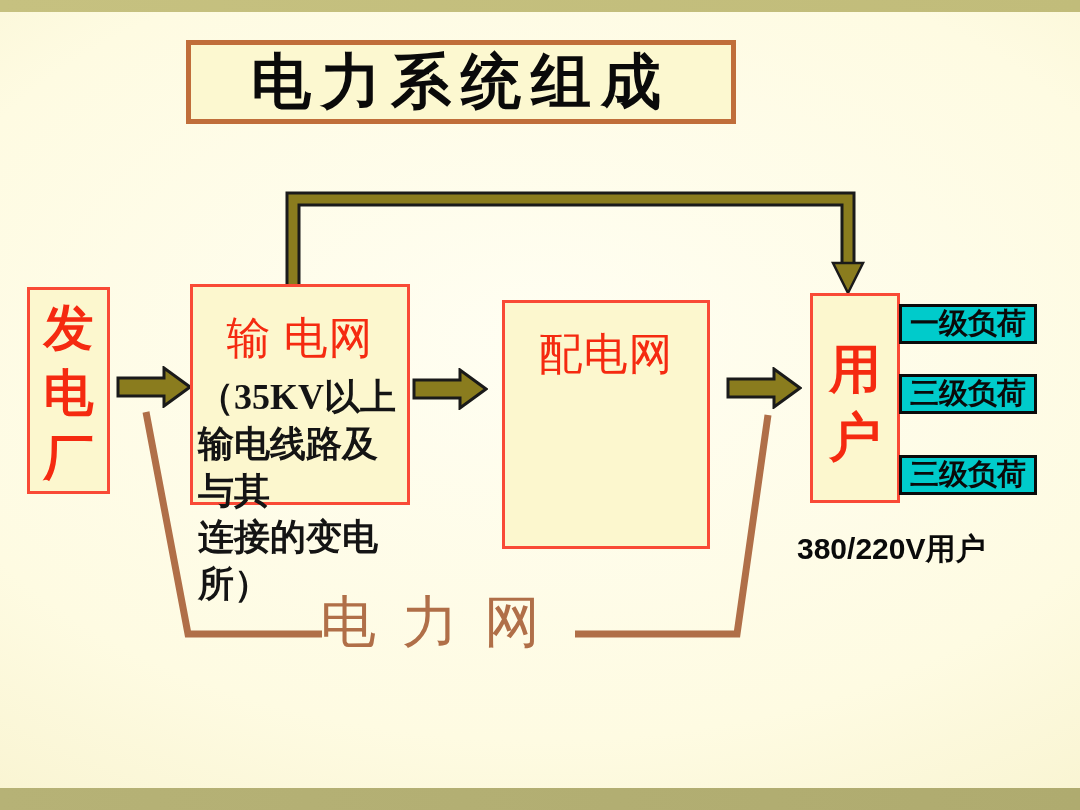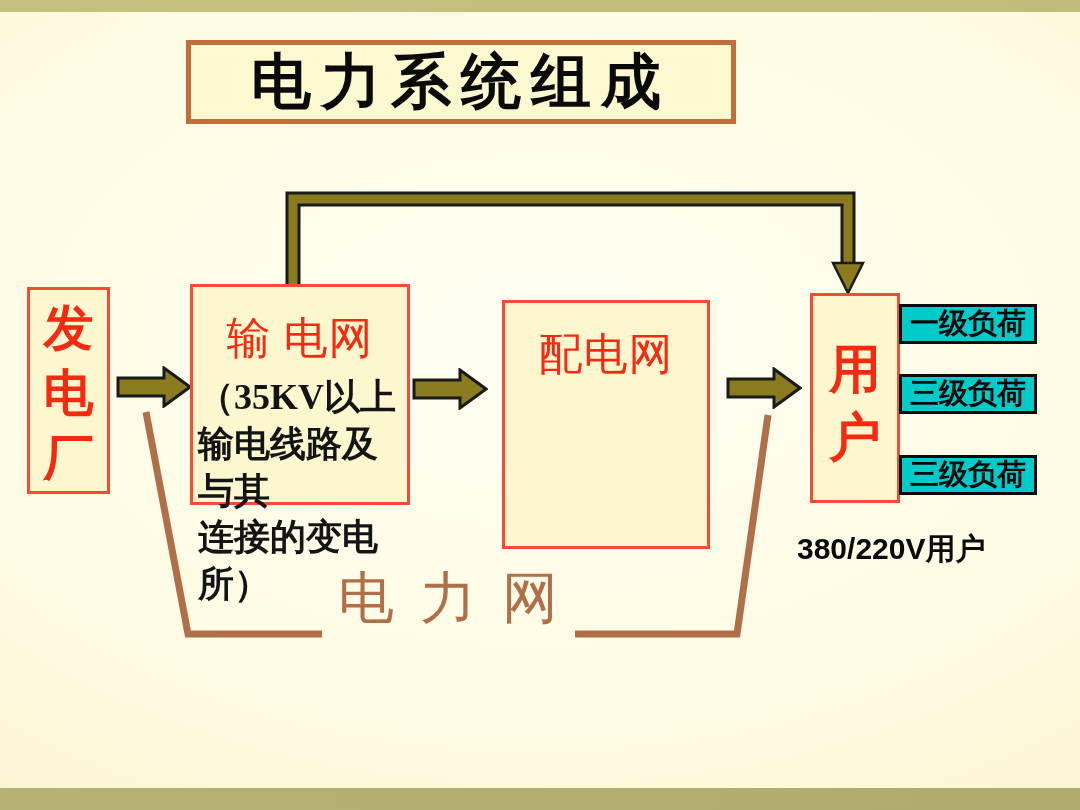--- a/index.html
+++ b/index.html
@@ -64,22 +64,22 @@
   .load-2{top:374px;}
   .load-3{top:455px;}
 
   .voltage-note{
     position:absolute;left:797px;top:529px;width:250px;
     font-family:"Liberation Sans","DejaVu Sans",sans-serif;
     font-weight:bold;font-size:30px;color:#0A0A0A;white-space:nowrap;
   }
 
   .grid-label{
-    position:absolute;left:320px;top:564px;width:262px;height:68px;line-height:68px;
-    text-align:center;font-size:56px;color:#B06F48;white-space:pre;letter-spacing:6px;
+    position:absolute;left:320px;top:588px;width:262px;height:68px;line-height:68px;
+    text-align:left;font-size:56px;color:#B06F48;white-space:pre;letter-spacing:6px;
   }
 </style>
 </head>
 <body>
 
 <div class="stage">
 
   <div class="band band-top"></div>
   <div class="band band-bottom"></div>
 

